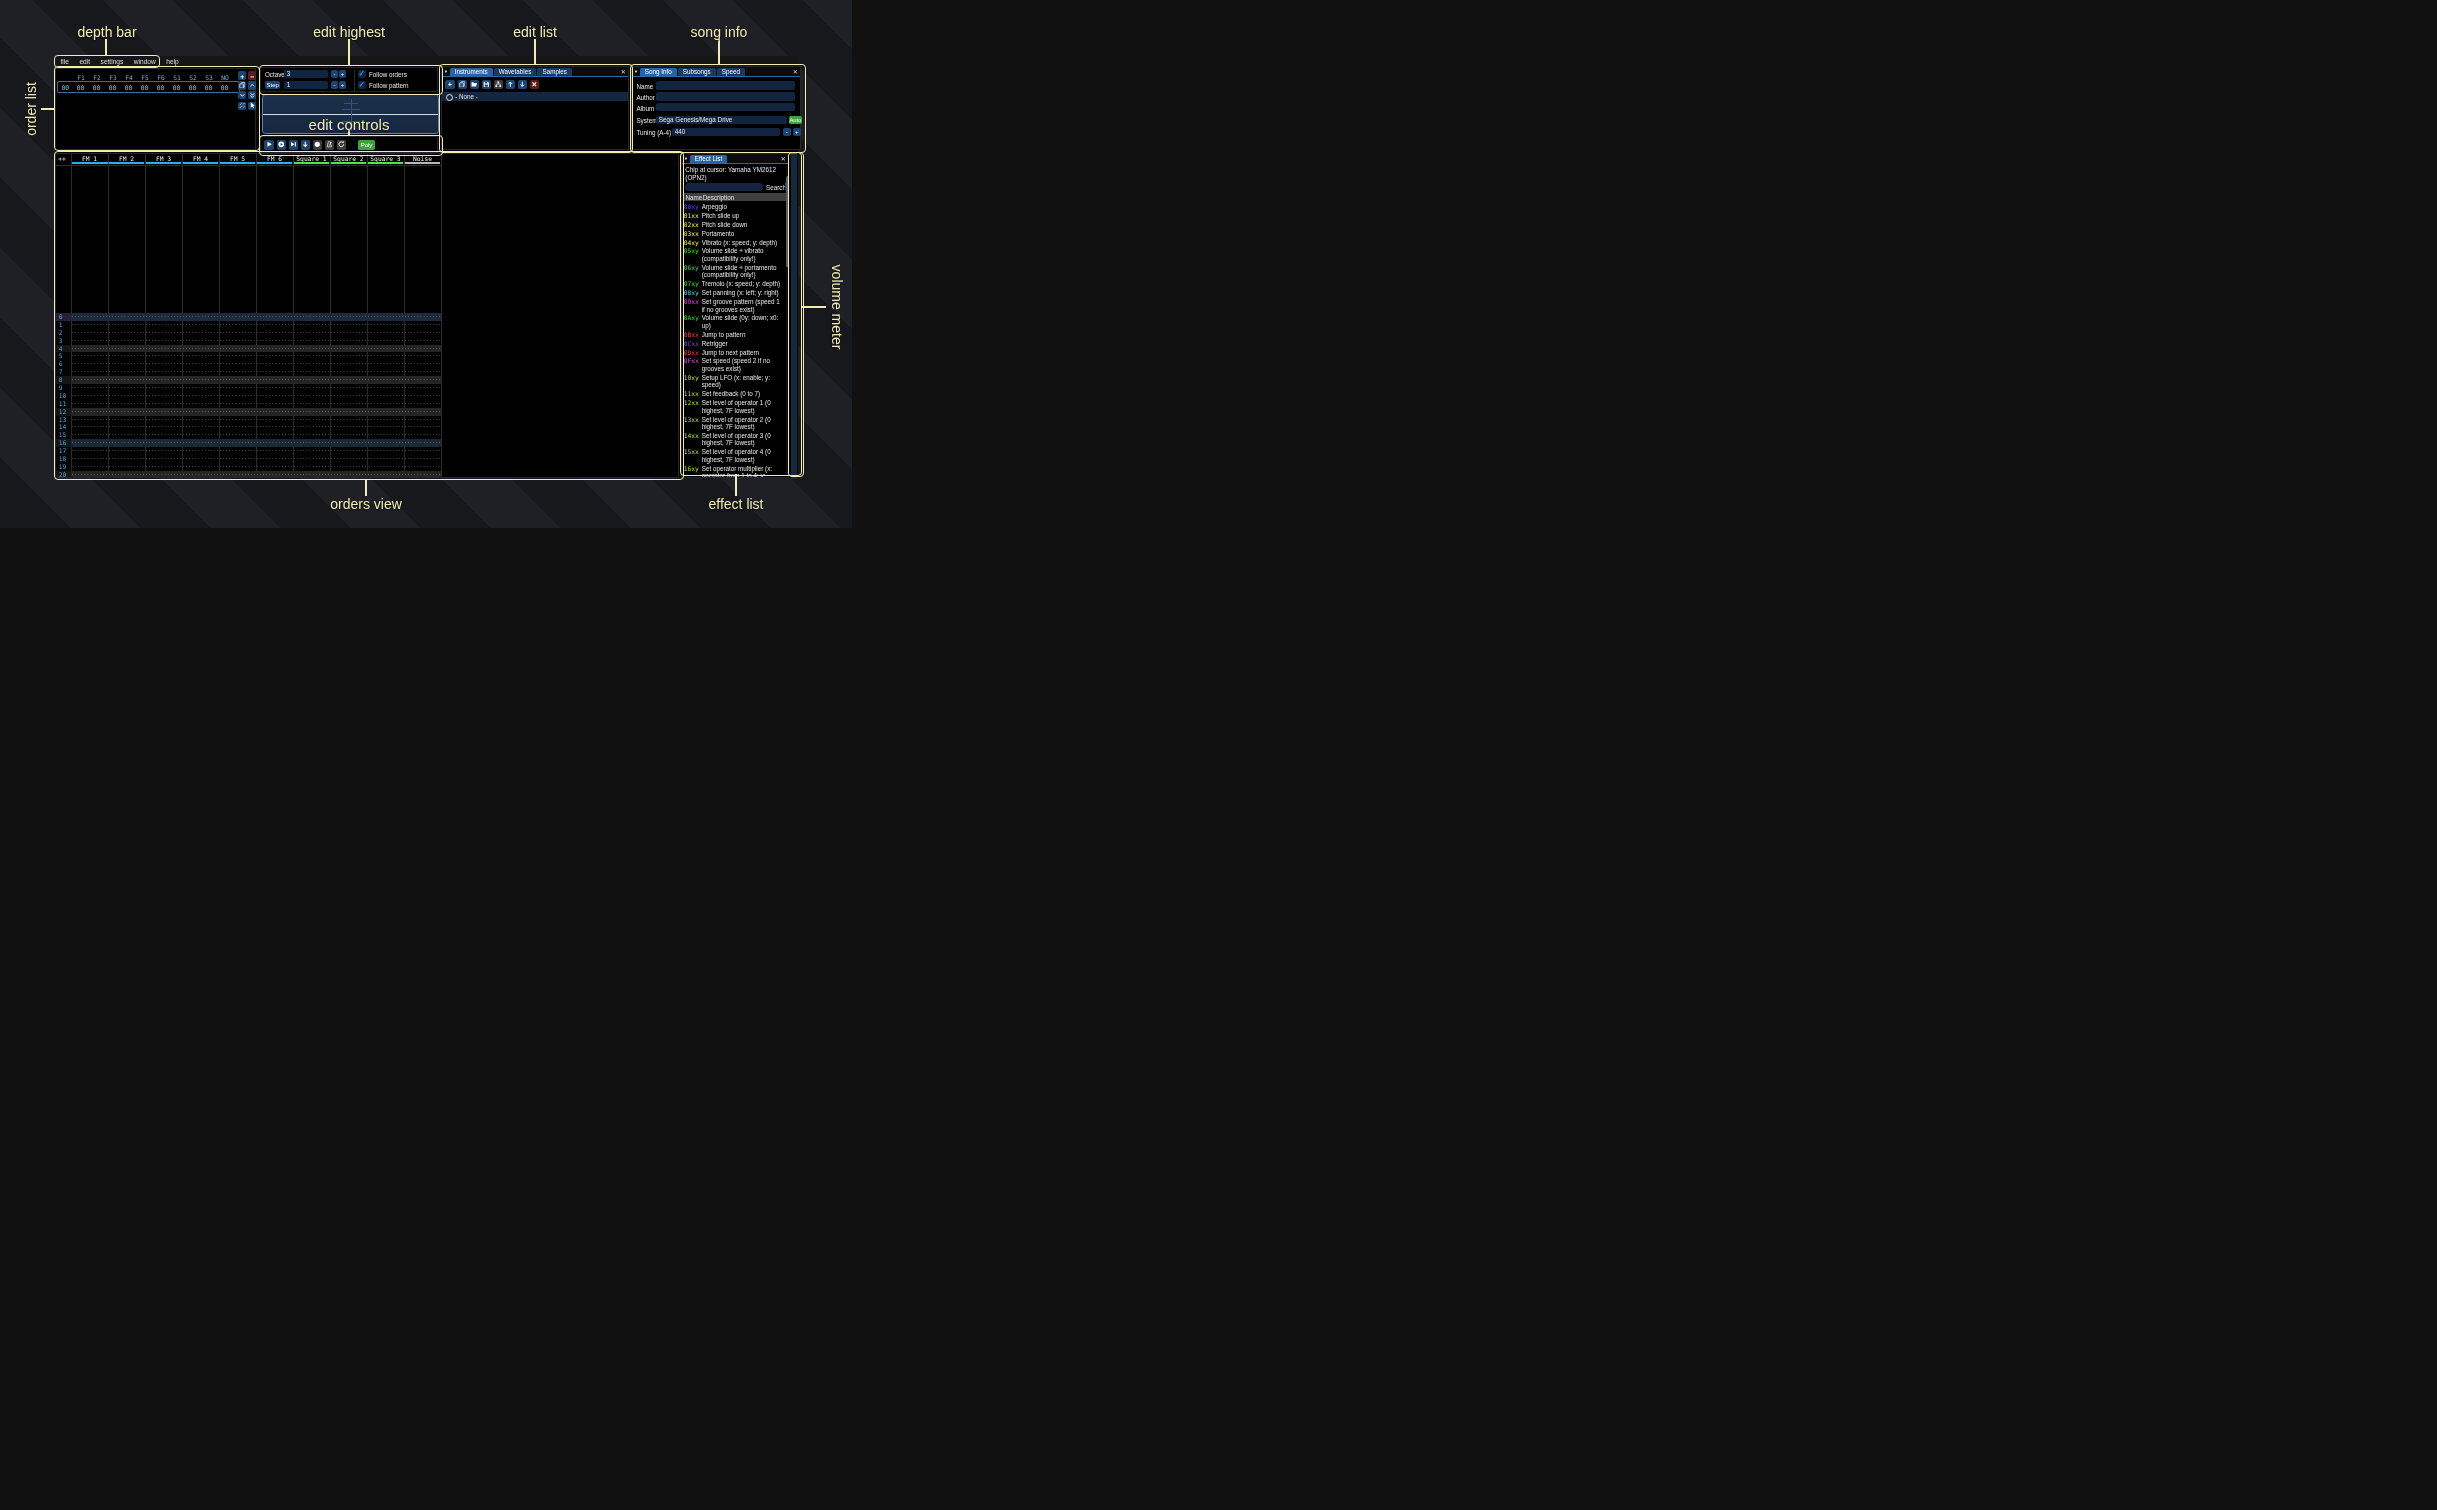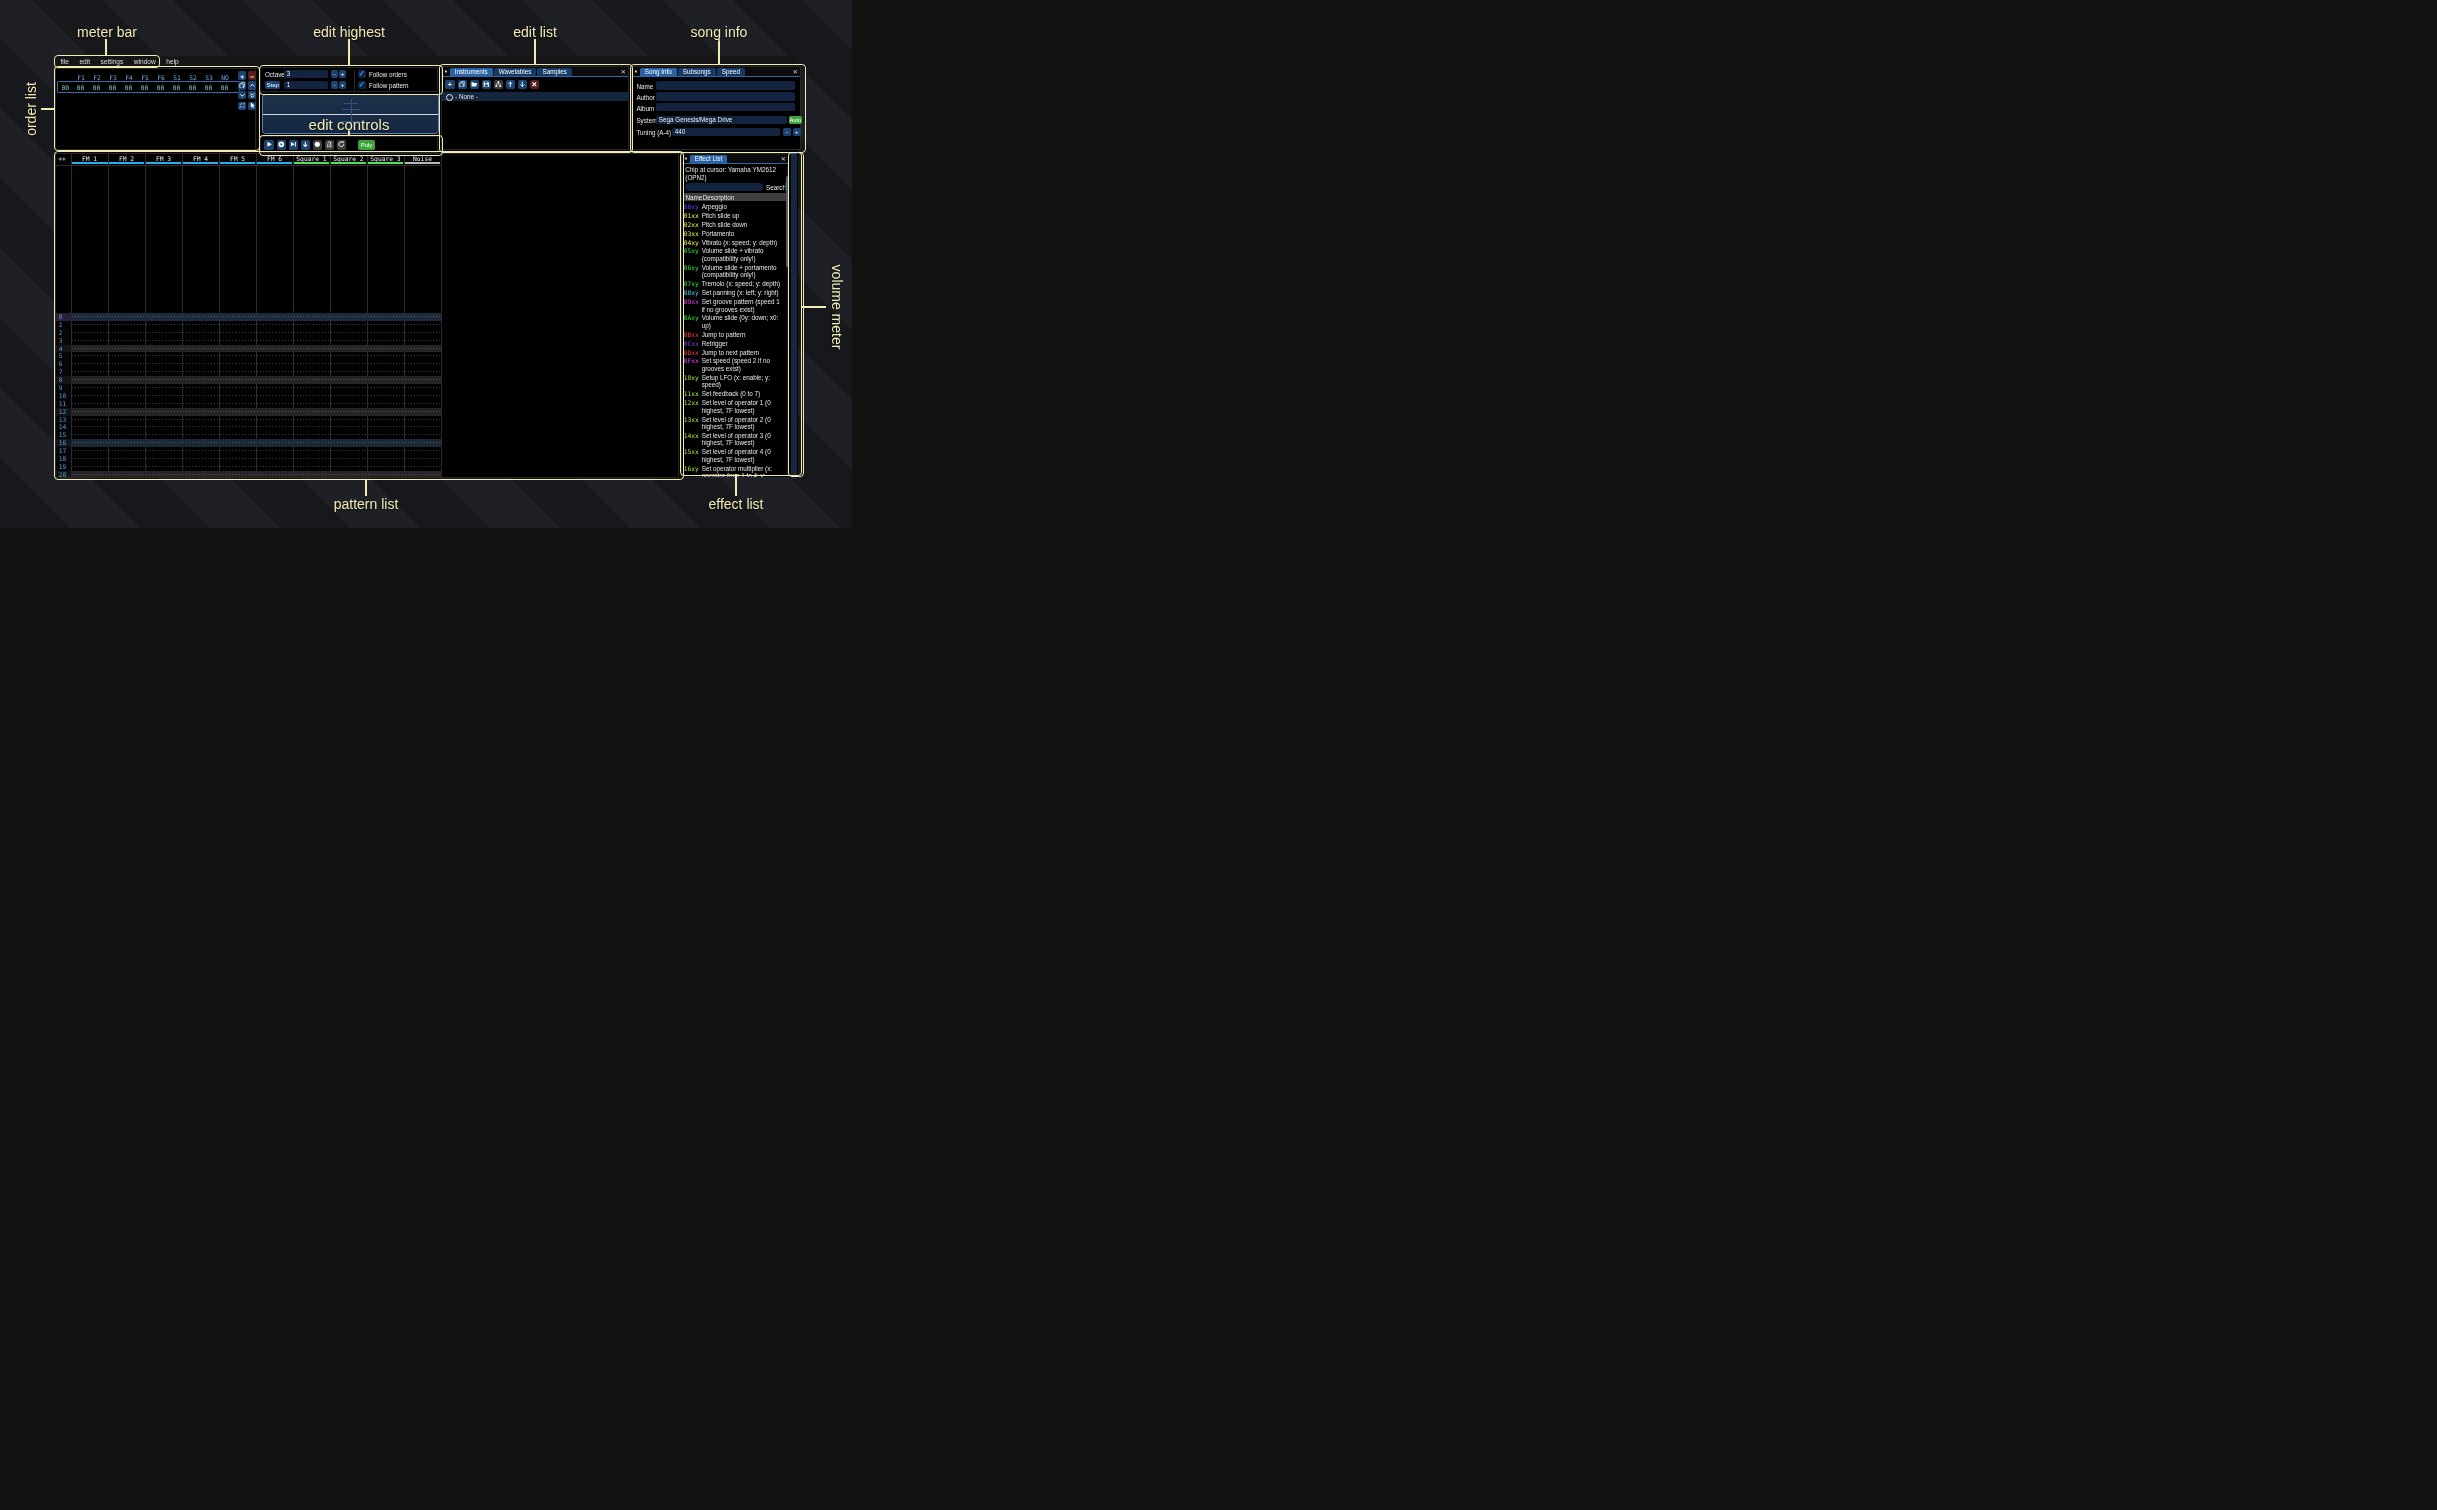--- a/index.html
+++ b/index.html
@@ -723,24 +723,24 @@
   <div class="ann-line" style="left:105px;top:39px;width:1.7px;height:16px;"></div>
   <div class="ann-line" style="left:348px;top:39px;width:1.7px;height:26.5px;"></div>
   <div class="ann-line" style="left:534px;top:39px;width:1.7px;height:25.4px;"></div>
   <div class="ann-line" style="left:718px;top:39px;width:1.7px;height:25.4px;"></div>
   <div class="ann-line" style="left:41px;top:108px;width:13.2px;height:1.7px;"></div>
   <div class="ann-line" style="left:348px;top:130px;width:1.7px;height:5px;"></div>
   <div class="ann-line" style="left:365px;top:479px;width:1.7px;height:16.6px;"></div>
   <div class="ann-line" style="left:735px;top:474px;width:1.7px;height:21.5px;"></div>
   <div class="ann-line" style="left:802px;top:306px;width:24px;height:1.7px;"></div>
 
-  <div class="ann-label" style="left:107px;top:32px;">meter bar</div>
+  <div class="ann-label" style="left:107px;top:32px;">depth bar</div>
   <div class="ann-label" style="left:349px;top:32px;">edit highest</div>
   <div class="ann-label" style="left:535px;top:32px;">edit list</div>
   <div class="ann-label" style="left:719px;top:32px;">song info</div>
   <div class="ann-label" style="left:31px;top:109px;transform:translate(-50%,-50%) rotate(-90deg);">order list</div>
   <div class="ann-label" style="left:349px;top:124px;font-size:15px;">edit controls</div>
-  <div class="ann-label" style="left:366px;top:504px;">pattern list</div>
+  <div class="ann-label" style="left:366px;top:504px;">orders view</div>
   <div class="ann-label" style="left:736px;top:504px;">effect list</div>
   <div class="ann-label" style="left:837px;top:307px;transform:translate(-50%,-50%) rotate(90deg);">volume meter</div>
 
 </div>
 
 
 </body></html>

